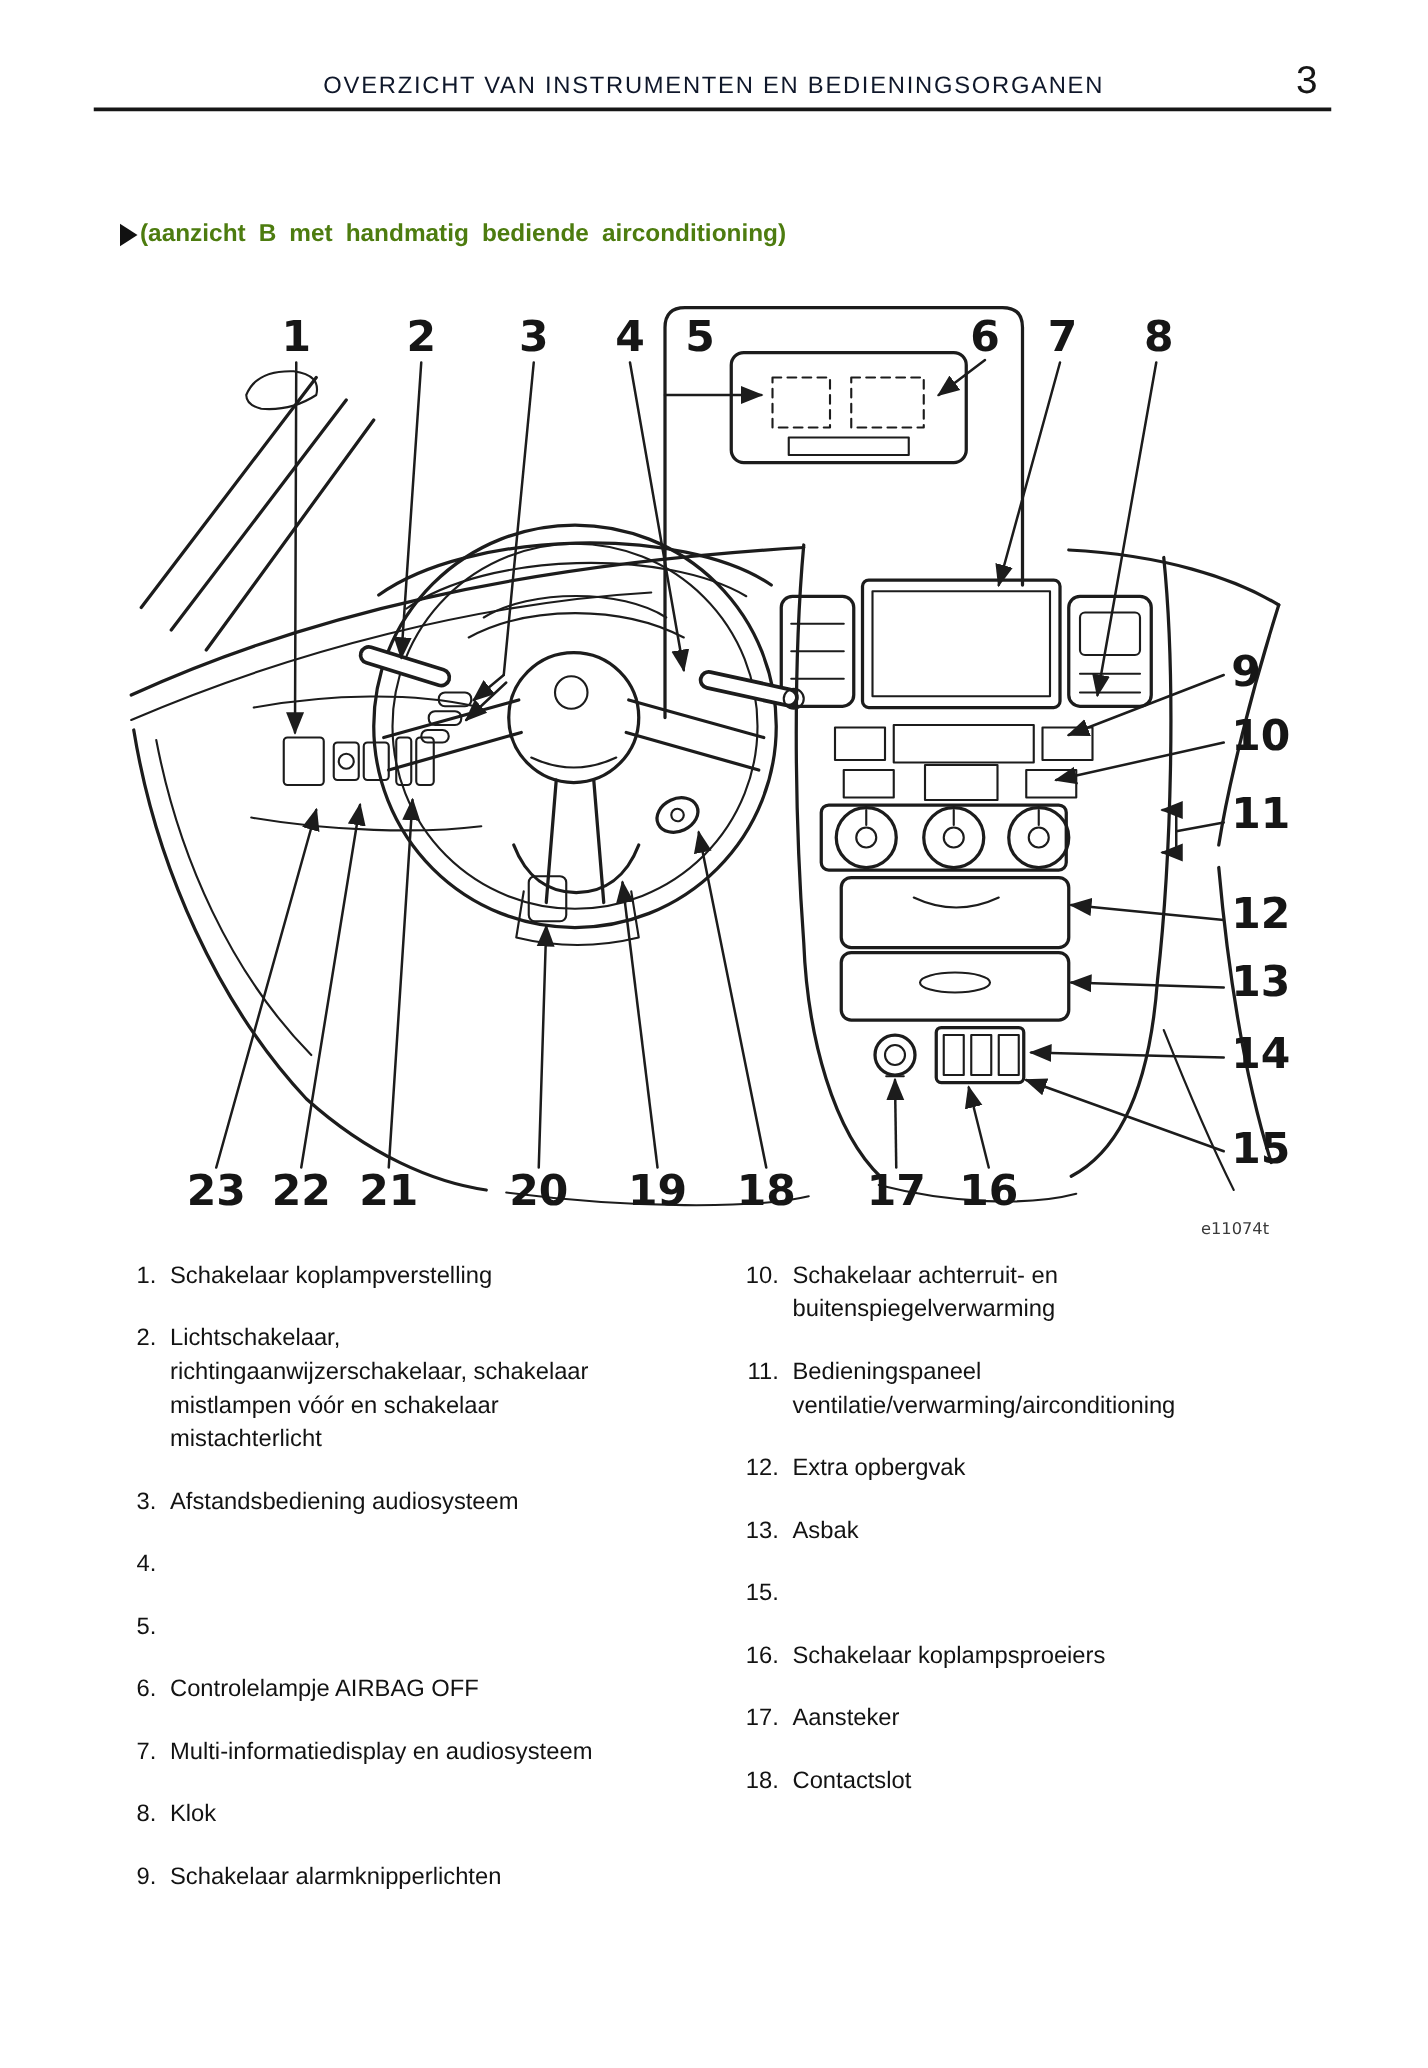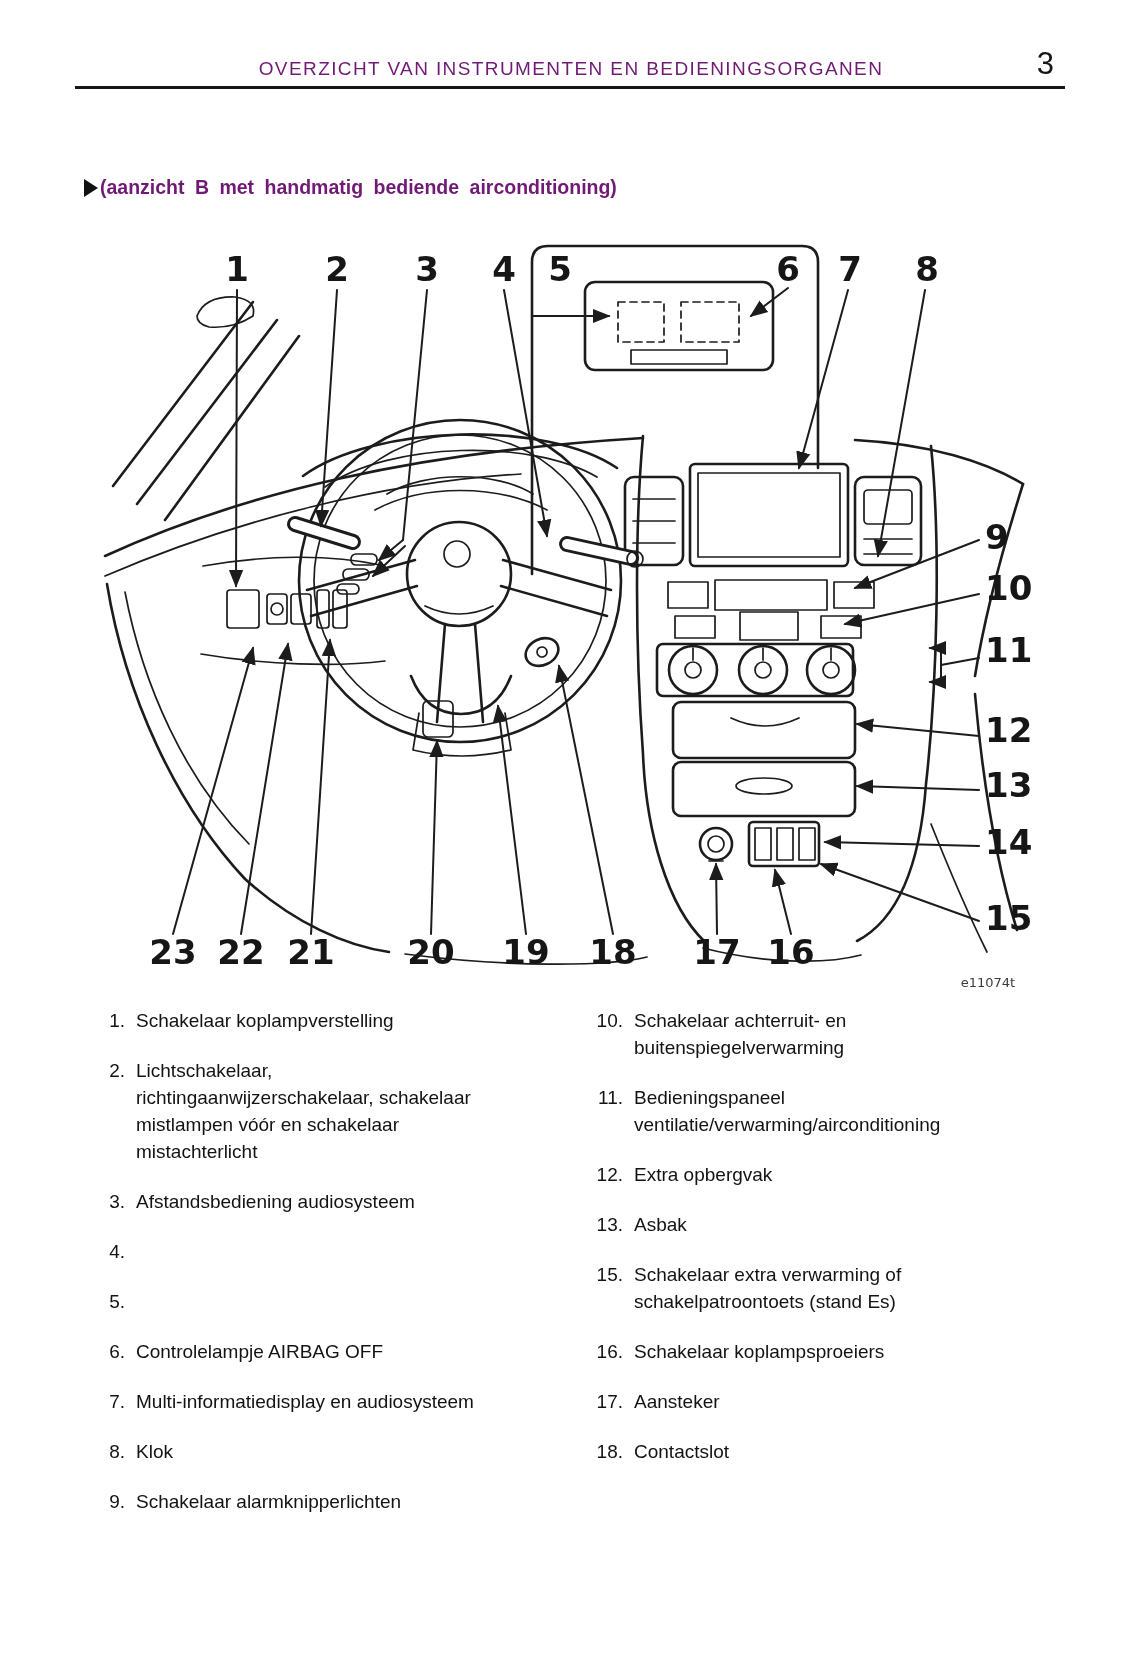--- a/index.html
+++ b/index.html
@@ -2,31 +2,31 @@
 <html><head>
 <meta charset="utf-8">
 <style>
   html,body{margin:0;padding:0;background:#ffffff;}
   .page{
     position:relative;width:1142px;height:1654px;background:#fff;
     font-family:"Liberation Sans",sans-serif;color:#111;overflow:hidden;
   }
   .header-title{
     position:absolute;top:58px;left:0;width:100%;text-align:center;
-    font-size:19px;letter-spacing:1.4px;color:#701a75;
+    font-size:19px;letter-spacing:1.4px;color:#0f172a;
   }
   .page-number{
     position:absolute;top:46px;right:88px;font-size:31px;color:#161616;
   }
   .header-rule{
     position:absolute;top:86px;left:75px;width:990px;height:3px;background:#161616;
   }
   .section-title{
-    position:absolute;top:176px;left:84px;display:flex;align-items:center;
-    font-size:19.5px;font-weight:bold;word-spacing:5px;color:#701a75;
+    position:absolute;top:176px;left:96px;display:flex;align-items:center;
+    font-size:19.5px;font-weight:bold;word-spacing:5px;color:#4d7c0f;
   }
   .arrow-glyph{
     width:0;height:0;border-left:14px solid #111;
     border-top:9px solid transparent;border-bottom:9px solid transparent;
     display:inline-block;margin-right:2px;
   }
   .diagram-wrap{position:absolute;top:224px;left:85px;width:956px;height:780px;}
   svg{display:block;}
   .ln{fill:none;stroke:#1c1c1c;stroke-width:2.6;stroke-linecap:round;stroke-linejoin:round;}
   .thin{stroke-width:1.7;}
@@ -302,22 +302,20 @@
     <div class="legend-item">
       <span class="num">12.</span>
       <span class="txt">Extra opbergvak</span>
     </div>
     <div class="legend-item">
       <span class="num">13.</span>
       <span class="txt">Asbak</span>
     </div>
     <div class="legend-item">
       <span class="num">15.</span>
-      <span class="txt">Schakelaar extra verwarming of
-schakelpatroontoets (stand Es)</span>
     </div>
     <div class="legend-item">
       <span class="num">16.</span>
       <span class="txt">Schakelaar koplampsproeiers</span>
     </div>
     <div class="legend-item">
       <span class="num">17.</span>
       <span class="txt">Aansteker</span>
     </div>
     <div class="legend-item">

